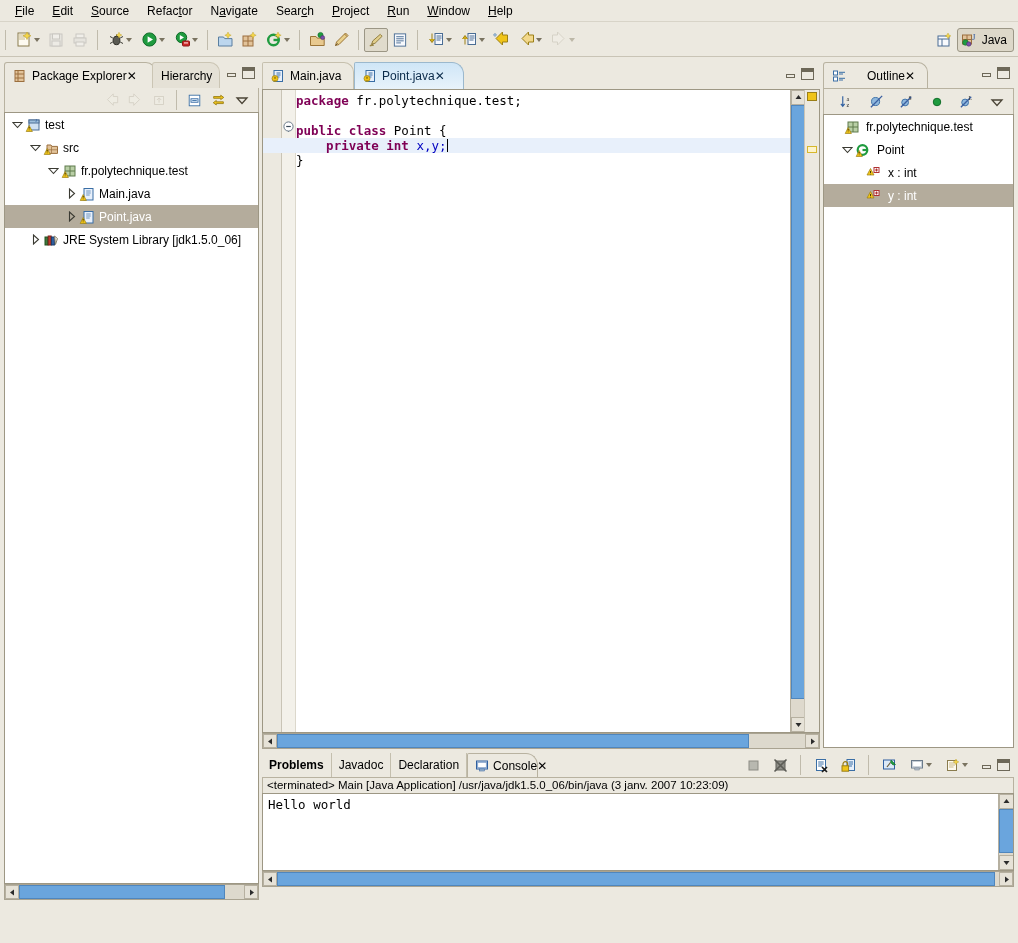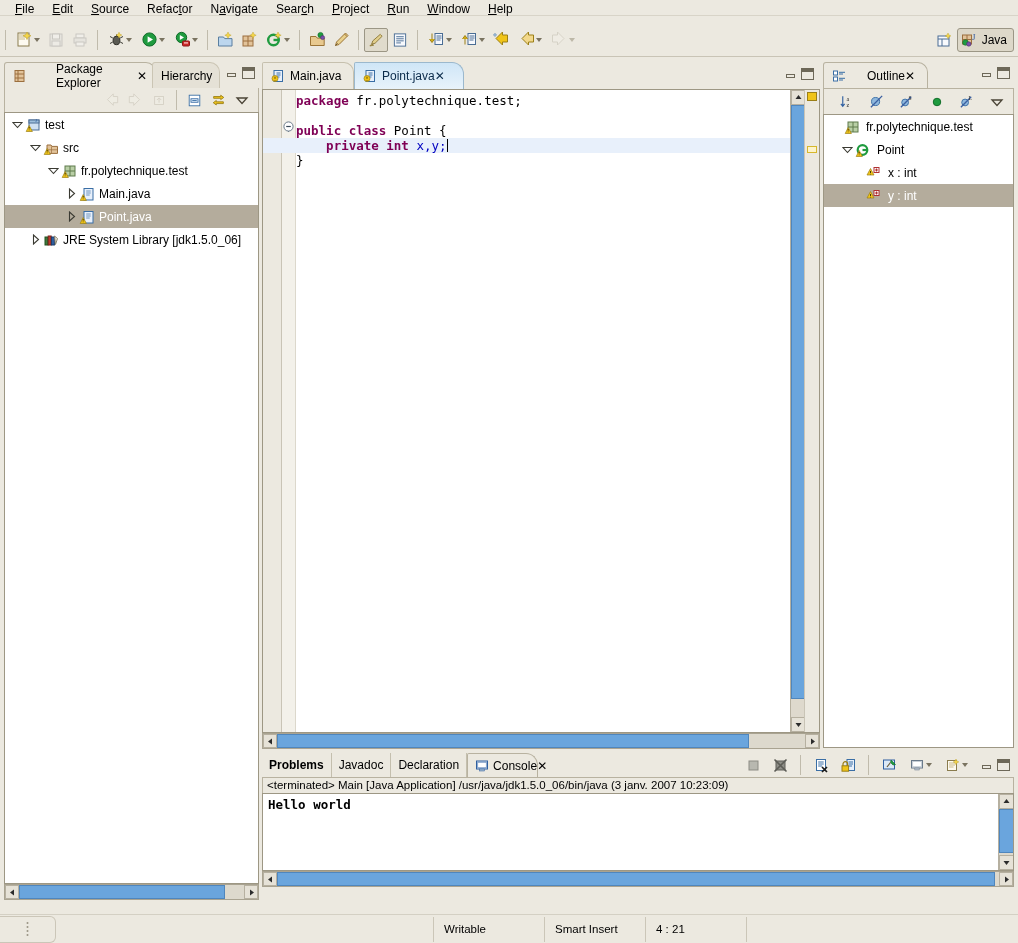--- a/index.html
+++ b/index.html
@@ -6,22 +6,22 @@
   body{
     width:1018px;height:943px;overflow:hidden;
     background:#ece9e0;
     font-family:"Liberation Sans", sans-serif;
     font-size:12px;color:#000;
     -webkit-font-smoothing:none;
   }
   .app{position:relative;width:1018px;height:943px;background:#ece9e0;}
 
   
-  .menubar{position:absolute;left:0;top:0;width:1018px;height:16px;background:#ece9e0;
-           border-bottom:1px solid #d8d4c8;display:flex;align-items:flex-start;padding-left:6px;box-sizing:border-box;}
+  .menubar{position:absolute;left:0;top:0;width:1018px;height:22px;background:#ece9e0;
+           border-bottom:1px solid #d8d4c8;display:flex;align-items:center;padding-left:6px;box-sizing:border-box;}
   .menu-item{padding:2px 9px;font-size:12px;color:#000;cursor:default;white-space:nowrap;}
   .menu-item u{text-decoration:underline;}
 
   
   .toolbar{position:absolute;left:0;top:23px;width:1018px;height:34px;background:#ece9e0;
            border-bottom:1px solid #c9c4b6;display:flex;align-items:center;box-sizing:border-box;}
   .tb-sep{width:1px;height:20px;background:#c0bbac;margin:0 5px;}
   .tb-btn{width:24px;height:24px;display:flex;align-items:center;justify-content:center;position:relative;}
   .tb-btn.wide{width:33px;}
   .tb-btn.pressed{border:1px solid #9b9685;background:#e0dbcc;border-radius:2px;box-sizing:border-box;}
@@ -88,21 +88,21 @@
   #bottom{left:262px;top:753px;width:752px;height:135px;}
   .bt-tabs{height:24px;position:relative;display:flex;align-items:flex-end;}
   .bt-tab{height:24px;display:flex;align-items:center;padding:0 7px;box-sizing:border-box;font-size:12px;
           border-right:1px solid #c4bfae;}
   .bt-tab.bold{font-weight:bold;}
   .bt-tab.active{background:#ece9e0;border:1px solid #b8b2a0;border-bottom:none;border-radius:2px 12px 0 0;}
   .bt-toolbar{position:absolute;right:0;top:0;height:24px;display:flex;align-items:center;gap:3px;}
   .con-title{height:16px;background:#ece9e0;border:1px solid #b8b2a0;border-bottom:none;box-sizing:border-box;
              font-size:11.5px;padding:1px 4px;white-space:nowrap;overflow:hidden;}
   .con-body{background:#fff;border:1px solid #9d9784;box-sizing:border-box;height:78px;position:relative;overflow:hidden;}
-  .con-text{font-family:"DejaVu Sans Mono","Liberation Mono",monospace;font-size:12.5px;padding:3px 5px;white-space:pre;font-weight:bold;}
+  .con-text{font-family:"DejaVu Sans Mono","Liberation Mono",monospace;font-size:12.5px;padding:3px 5px;white-space:pre;}
 
   
   .statusbar{position:absolute;left:0;bottom:0;width:1018px;height:29px;background:#ece9e0;border-top:1px solid #d4d0c4;
              display:flex;align-items:center;box-sizing:border-box;}
   .sb-grip{width:56px;height:27px;border:1px solid #cbc6b8;border-left:none;border-radius:0 6px 6px 0;
            box-sizing:border-box;display:flex;align-items:center;justify-content:center;}
   .sb-cell{height:29px;display:flex;align-items:center;padding:0 10px;font-size:11.5px;box-sizing:border-box;}
   .sb-div{width:1px;height:25px;background:#cbc6b8;}
 
   
@@ -300,21 +300,21 @@
           <circle cx="7.8" cy="12" r="2.2" fill="#7a4fa8" stroke="#4b2d6c" stroke-width=".6"></circle>
           <text x="11" y="8" font-size="9" font-family="Liberation Serif, serif" fill="#3a5fa0">J</text>
         </svg>
         <span class="lbl">Java</span>
       </div>
     </div>
   </div>
 
   <div class="view" id="pkg">
     <div class="pkg-tabs">
-      <div class="tabA" style="left:0;width:152px;gap:24px;">
+      <div class="tabA" style="left:0;width:152px;">
         <svg class="ico" width="14" height="14" viewBox="0 0 14 14">
           <rect x="2" y="1.5" width="9" height="11" fill="#e2c39a" stroke="#9b6f3e"></rect>
           <path d="M5 1.5 v11 M2 5 h9 M2 9 h9" stroke="#9b6f3e"></path>
         </svg>
         <span style="margin-left:5px">Package Explorer</span>
         <span class="close">✕</span>
       </div>
       <div class="tabB" style="left:148px;width:68px;">
         <span>Hierarchy</span>
       </div>
@@ -779,32 +779,14 @@
         <div class="hs-thumb" style="width:718px"></div>
       </div>
       <div class="hs-arrow">
         <svg width="7" height="7" viewBox="0 0 7 7">
             <polygon points="2,0.5 2,6.5 6,3.5" fill="#2b2b2b"></polygon>
           </svg>
       </div>
     </div>
   </div>
 
-  <div class="statusbar">
-    <div class="sb-grip">
-      <svg width="3" height="17" viewBox="0 0 3 17">
-        <circle cx="1.5" cy="2" r="1" fill="#9a9484"></circle>
-          <circle cx="1.5" cy="6" r="1" fill="#9a9484"></circle>
-        <circle cx="1.5" cy="10" r="1" fill="#9a9484"></circle>
-          <circle cx="1.5" cy="14" r="1" fill="#9a9484"></circle>
-      </svg>
-    </div>
-    <div style="width:377px"></div>
-    <div class="sb-div"></div>
-    <div class="sb-cell" style="width:110px">Writable</div>
-    <div class="sb-div"></div>
-    <div class="sb-cell" style="width:100px">Smart Insert</div>
-    <div class="sb-div"></div>
-    <div class="sb-cell" style="width:100px">4 : 21</div>
-    <div class="sb-div"></div>
-  </div>
 
 </div>
 
 </body></html>

